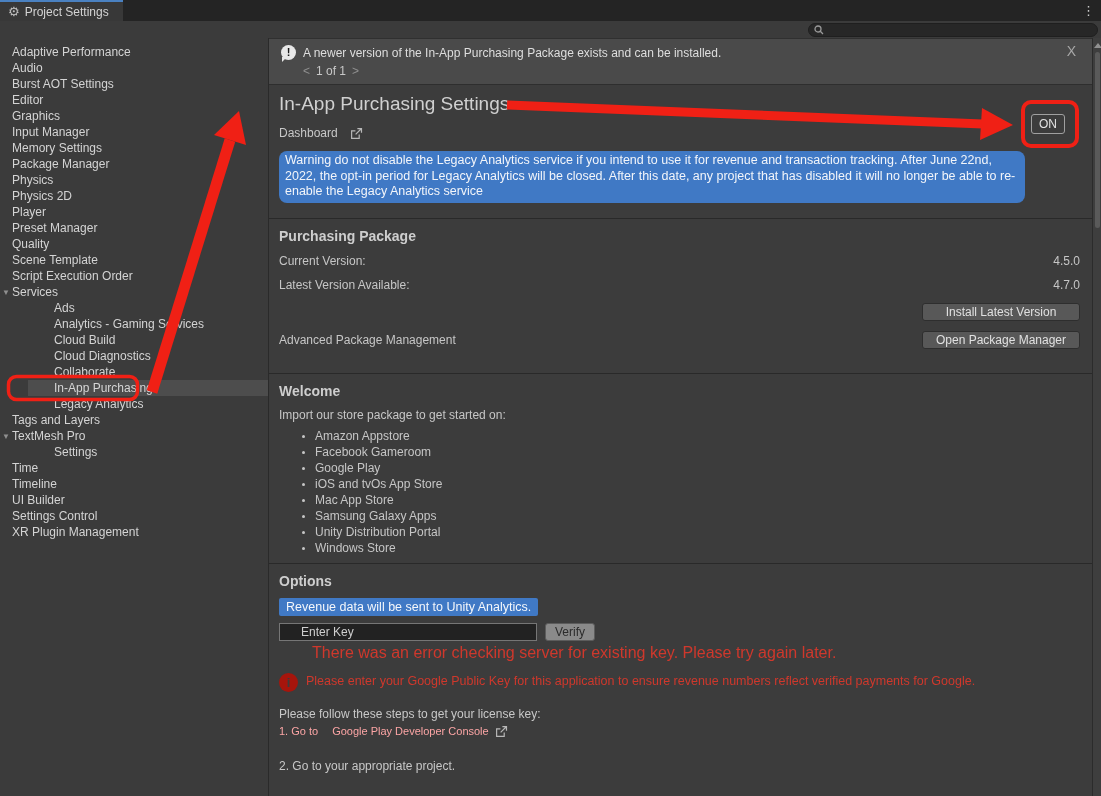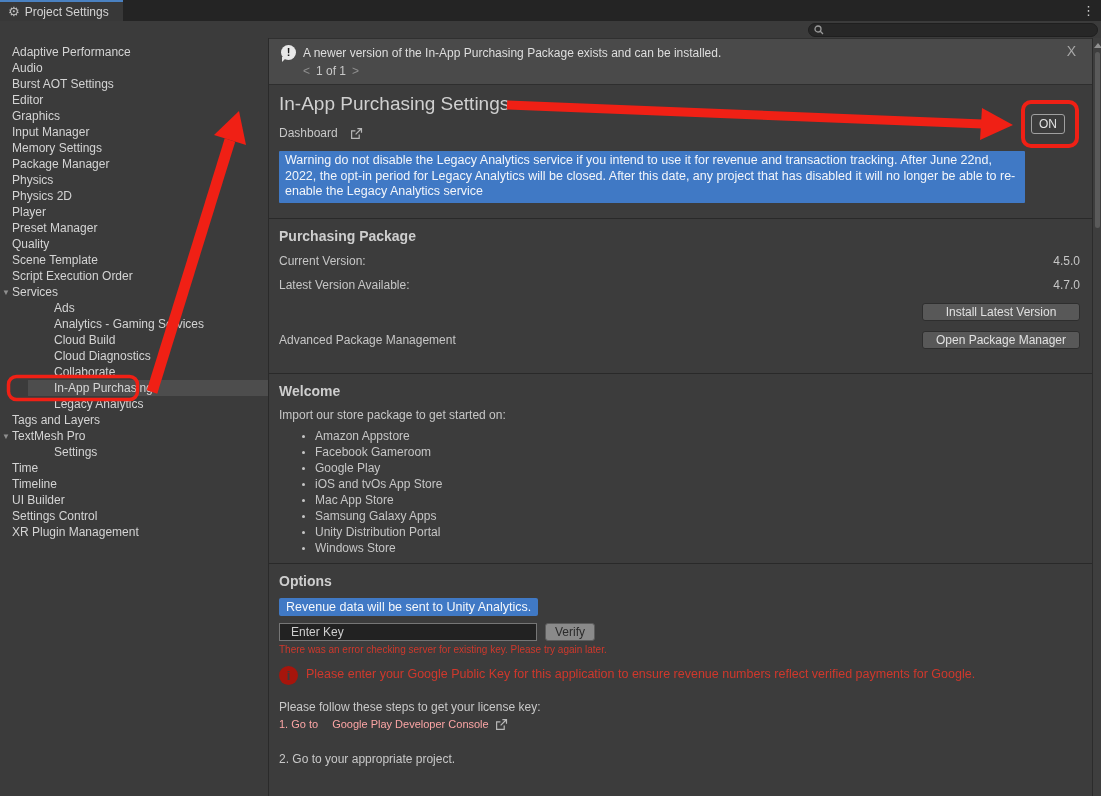--- a/index.html
+++ b/index.html
@@ -47,42 +47,42 @@
                 clip-path:polygon(0 0,100% 0,0 100%);}
   .banner-msg{font-size:12px;color:#dedede;}
   .pager{margin:4px 0 0 22px;font-size:12px;color:#c8c8c8;display:flex;gap:6px;align-items:center;}
   .pager .pg-arrow{color:#909090;font-size:12px;cursor:default;}
   .banner-close{position:absolute;right:16px;top:4px;font-size:14px;color:#a7a7a7;cursor:default;}
   .content{padding:0 12px 0 10px;}
   h1.page-title{font-size:19px;font-weight:400;color:#d0d0d0;margin-top:8px;line-height:22px;}
   .subtitle{font-size:12px;color:#c2c2c2;margin-top:13px;}
   .linkrow{display:flex;align-items:center;gap:12px;margin-top:11px;font-size:12px;color:#c8c8c8;cursor:default;}
   .warnbox{margin-top:11px;width:746px;background:var(--highlight-blue);color:#f2f5fa;
-           font-size:12.5px;line-height:15.5px;padding:2px 6px 3px 6px;border-radius:1px;}
+           font-size:12.5px;line-height:15.5px;padding:2px 6px 3px 6px;border-radius:8px;}
   hr.divider{border:0;border-top:1px solid #292929;margin:15px -12px 0 -10px;}
   hr.m24{margin-top:24px;} hr.m7{margin-top:7px;}
   h2.section{font-size:14px;font-weight:bold;color:#cecece;margin-top:9px;}
   .kv-row{display:flex;justify-content:space-between;font-size:12px;color:#c6c6c6;margin-top:10px;}
   .kv-row:first-of-type{margin-top:7px;}
   .btn-row{display:flex;justify-content:flex-end;margin-top:11px;}
   .adv-row{display:flex;justify-content:space-between;align-items:center;margin-top:10px;font-size:12px;color:#c6c6c6;}
   .btn{background:#585858;border:1px solid #2e2e2e;border-radius:3px;color:#e0e0e0;font-size:12px;
        height:18px;line-height:16px;padding:0 10px;min-width:158px;text-align:center;cursor:default;}
   .intro{font-size:12px;color:#c6c6c6;margin-top:9px;}
   ul.stores{margin-top:6px;padding-left:36px;list-style:disc;}
   ul.stores li{font-size:12px;height:16px;line-height:16px;color:#c6c6c6;}
   ul.stores li::marker{color:#c6c6c6;font-size:10px;}
   .note-badge{display:inline-block;margin-top:9px;background:var(--highlight-blue);color:#f4f7fb;
               font-size:12.5px;line-height:18px;padding:0 7px;border-radius:2px;}
   .key-row{display:flex;align-items:center;margin-top:7px;gap:8px;}
   .key-input{width:258px;height:18px;background:#222;border:1px solid #767676;color:#cfcfcf;
-             font-size:12px;padding:0 11px;outline:none;font-family:inherit;}
+             font-size:12px;padding:0 21px;outline:none;font-family:inherit;}
   .verify-btn{background:#8a8a8a;border:1px solid #5c5c5c;border-radius:3px;color:#2b2b2b;
               font-size:12px;height:18px;line-height:16px;padding:0 9px;cursor:default;}
-  .err-line{margin-top:3px;font-size:10px;color:var(--error-red);}
+  .err-line{margin-top:3px;font-size:16px;color:var(--error-red);margin-left:33px;}
   .google-row{display:flex;align-items:flex-start;gap:8px;margin-top:10px;}
   .info-circle{flex:0 0 19px;width:19px;height:19px;border-radius:50%;background:#a6150c;color:#3c3c3c;
                font-weight:bold;font-size:13px;text-align:center;line-height:19px;margin-top:1px;}
   .google-msg{font-size:12.5px;color:var(--error-red);line-height:15px;padding-top:2px;}
   .steps-intro{margin-top:15px;font-size:12px;color:#c8c8c8;}
   .step-row{display:flex;align-items:center;gap:6px;margin-top:4px;font-size:11px;color:#fca5a5;}
   .step-row .gap{width:2px;}
   .step2{margin-top:21px;font-size:12px;color:#c8c8c8;}
   
   .on-btn{position:absolute;left:762px;top:76px;width:34px;height:20px;border:1px solid #a0a0a0;

